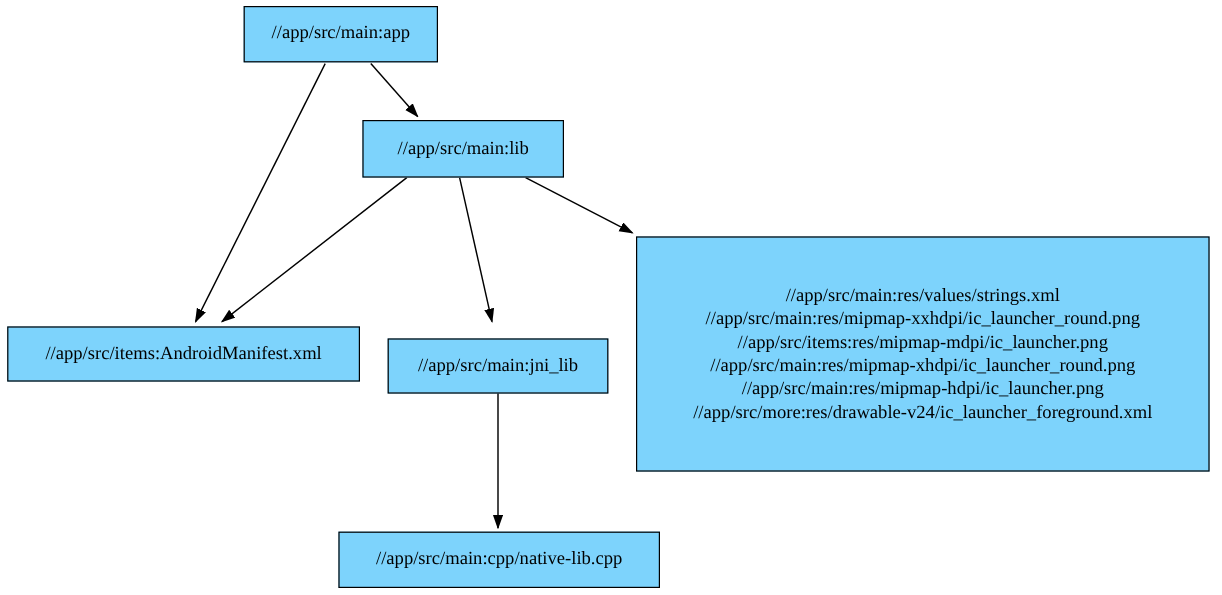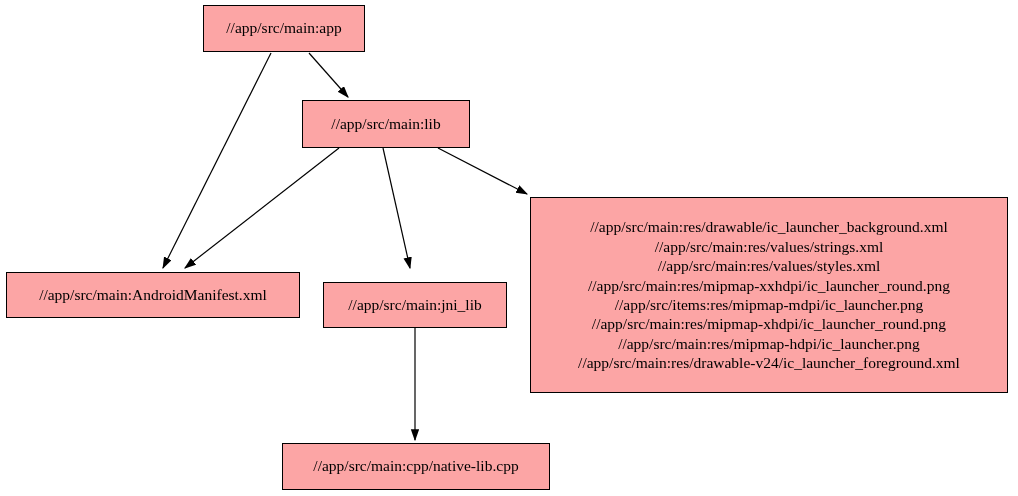--- a/index.html
+++ b/index.html
@@ -20,21 +20,21 @@
     position: absolute;
     left: 0;
     top: 0;
     width: 1018px;
     height: 496px;
   }
   .node {
     position: absolute;
     box-sizing: border-box;
     border: 1px solid #000000;
-    background: #fca5a5;
+    background: #7dd3fc;
     display: flex;
     align-items: center;
     justify-content: center;
     text-align: right;
     font-size: 15.5px;
     line-height: 1.2;
     white-space: nowrap;
   }
   .node-app            { left: 203px; top: 5px;   width: 162px; height: 47px; }
   .node-lib            { left: 302px; top: 100px; width: 168px; height: 48px; }
@@ -77,35 +77,33 @@
 
   <div class="node node-app">
     <span>//app/src/main:app</span>
   </div>
 
   <div class="node node-lib">
     <span>//app/src/main:lib</span>
   </div>
 
   <div class="node node-manifest">
-    <span>//app/src/main:AndroidManifest.xml</span>
+    <span>//app/src/items:AndroidManifest.xml</span>
   </div>
 
   <div class="node node-jni-lib">
     <span>//app/src/main:jni_lib</span>
   </div>
 
   <div class="node node-resources">
-    <div class="res-line">//app/src/main:res/drawable/ic_launcher_background.xml</div>
     <div class="res-line">//app/src/main:res/values/strings.xml</div>
-    <div class="res-line">//app/src/main:res/values/styles.xml</div>
     <div class="res-line">//app/src/main:res/mipmap-xxhdpi/ic_launcher_round.png</div>
     <div class="res-line">//app/src/items:res/mipmap-mdpi/ic_launcher.png</div>
     <div class="res-line">//app/src/main:res/mipmap-xhdpi/ic_launcher_round.png</div>
     <div class="res-line">//app/src/main:res/mipmap-hdpi/ic_launcher.png</div>
-    <div class="res-line">//app/src/main:res/drawable-v24/ic_launcher_foreground.xml</div>
+    <div class="res-line">//app/src/more:res/drawable-v24/ic_launcher_foreground.xml</div>
   </div>
 
   <div class="node node-native-lib">
     <span>//app/src/main:cpp/native-lib.cpp</span>
   </div>
 
 </div>
 
 </body></html>

